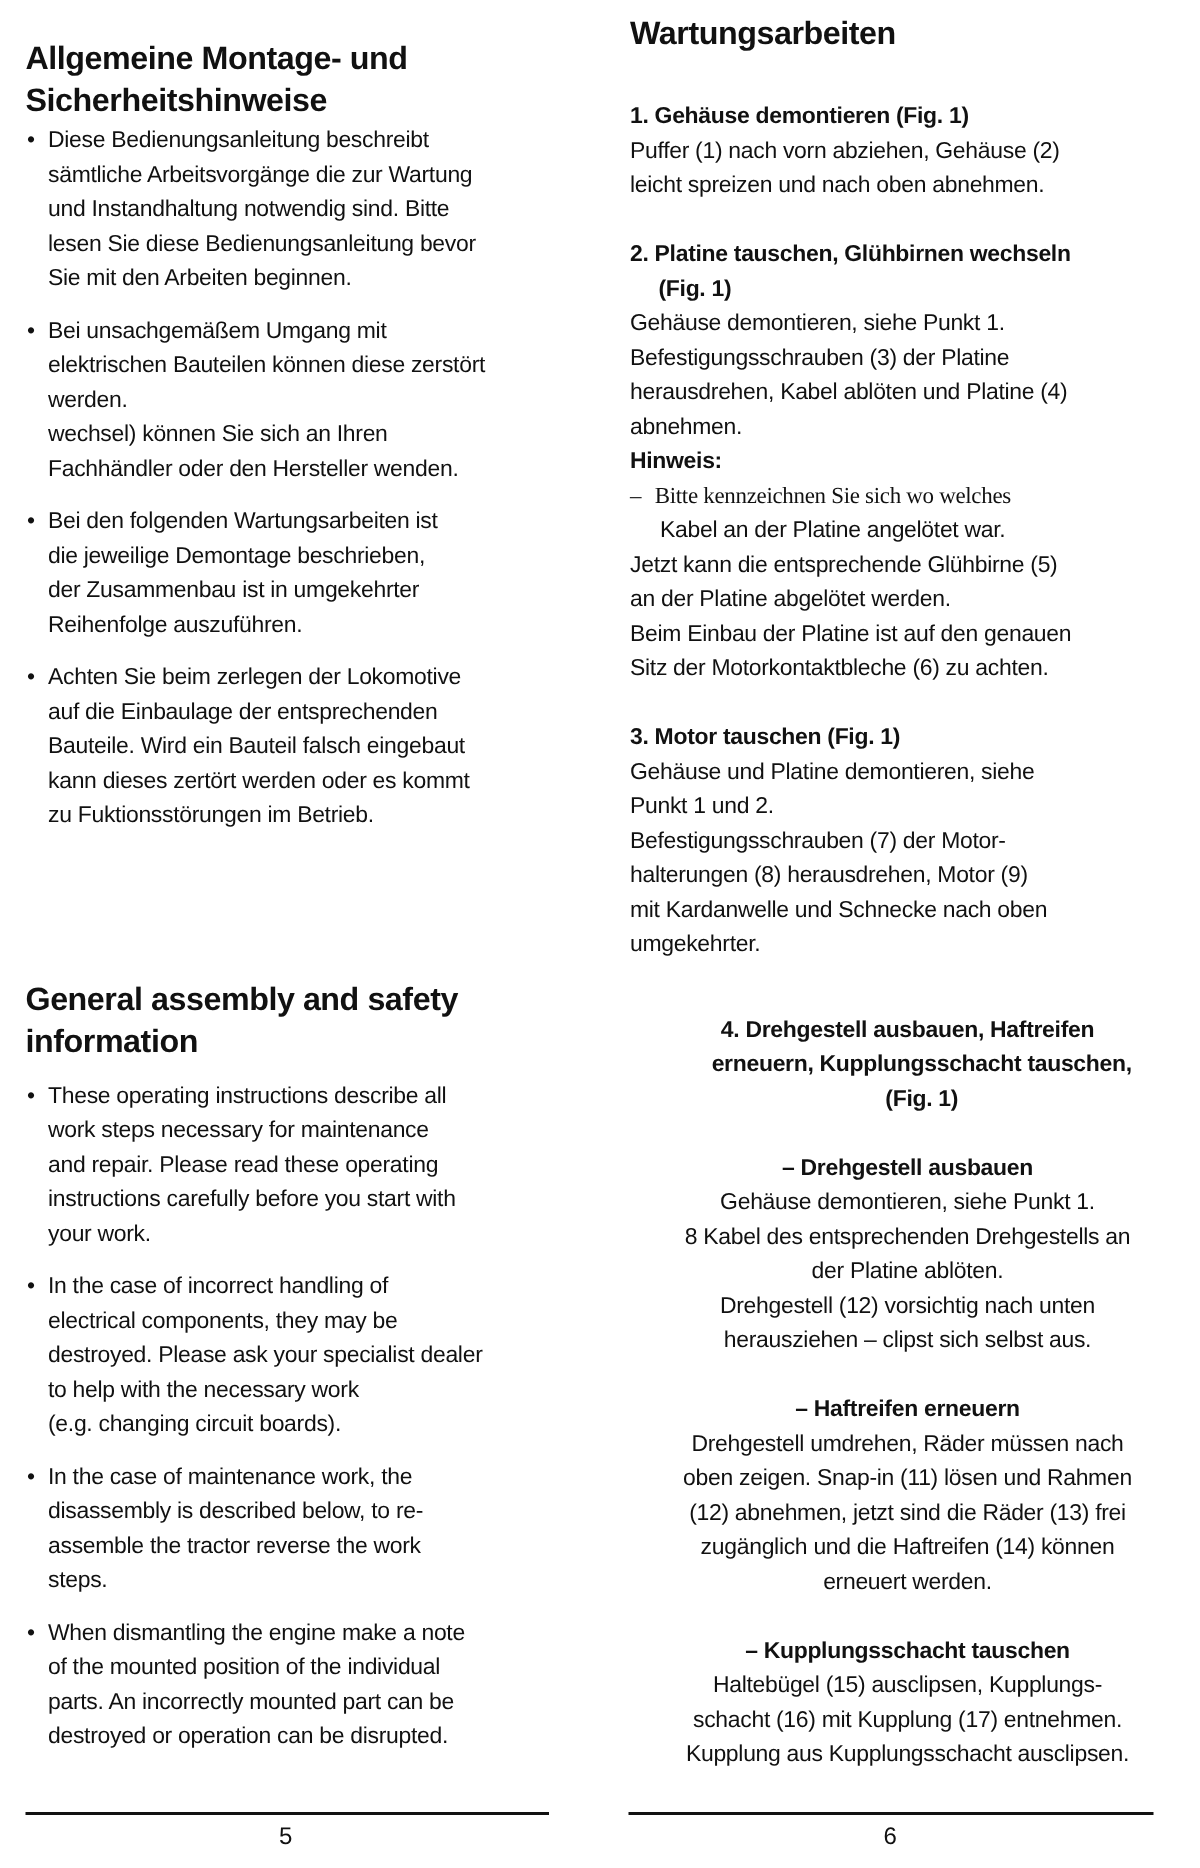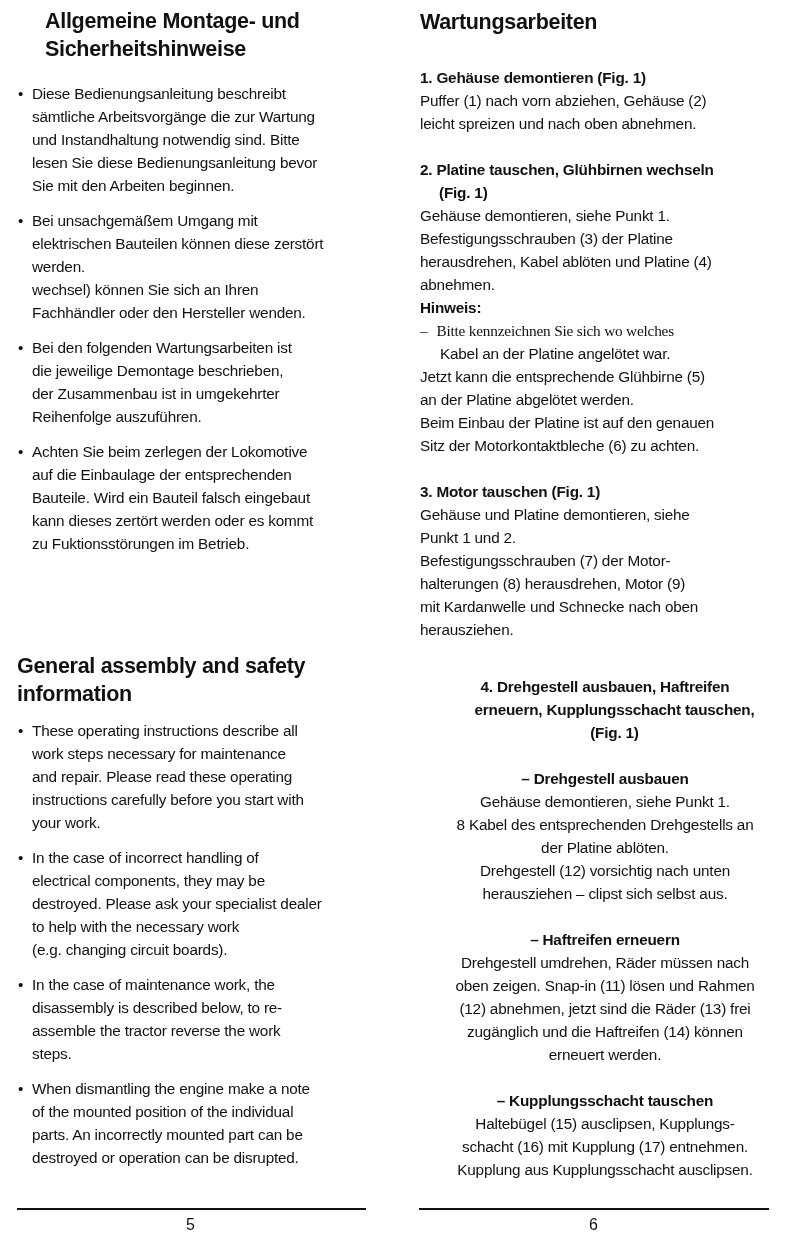--- a/index.html
+++ b/index.html
@@ -11,21 +11,21 @@
   .page-left  { left: 0;   width: 400px; }
   .page-right { left: 400px; width: 400px; }
 
   .h1 {
     position: absolute; font-weight: bold; font-size: 21.5px; line-height: 28px;
     letter-spacing: -0.3px; color: #111;
   }
   .txt { font-size: 15.3px; line-height: 23px; letter-spacing: -0.2px; }
 
   
-  .page-left .h1.h-de { left: 17px; top: 7px; margin-left: 28px; }
+  .page-left .h1.h-de { left: 17px; top: 25px; }
   .page-left .h1.h-en { left: 17px; top: 652px; }
   .bullets { position: absolute; left: 17px; width: 360px; margin: 0; padding: 0; list-style: none; }
   .bullets.b-de { top: 82px; }
   .bullets.b-en { top: 719px; }
   .bullets li { position: relative; padding-left: 15px; margin-bottom: 12px; }
   .bullets li .dot { position: absolute; left: 1px; top: 0; }
   .bullets li .line { display: block; white-space: nowrap; }
 
   
   .page-right .h1 { left: 20px; top: 8px; }
@@ -154,21 +154,21 @@
       <span class="line">Sitz der Motorkontaktbleche (6) zu achten.</span>
     </div>
 
     <div class="sec" style="margin-bottom:34px;">
       <span class="line sec-title">3. Motor tauschen (Fig. 1)</span>
       <span class="line">Gehäuse und Platine demontieren, siehe</span>
       <span class="line">Punkt 1 und 2.</span>
       <span class="line">Befestigungsschrauben (7) der Motor-</span>
       <span class="line">halterungen (8) herausdrehen, Motor (9)</span>
       <span class="line">mit Kardanwelle und Schnecke nach oben</span>
-      <span class="line">herausziehen.</span>
+      <span class="line">umgekehrter.</span>
     </div>
 
     <div class="sec">
       <div class="sub">
         <span class="line sec-title">4. Drehgestell ausbauen, Haftreifen</span>
         <span class="line sec-title" style="padding-left:19px;">erneuern, Kupplungsschacht tauschen,</span>
         <span class="line sec-title" style="padding-left:19px;">(Fig. 1)</span>
       </div>
 
       <div class="sub">

